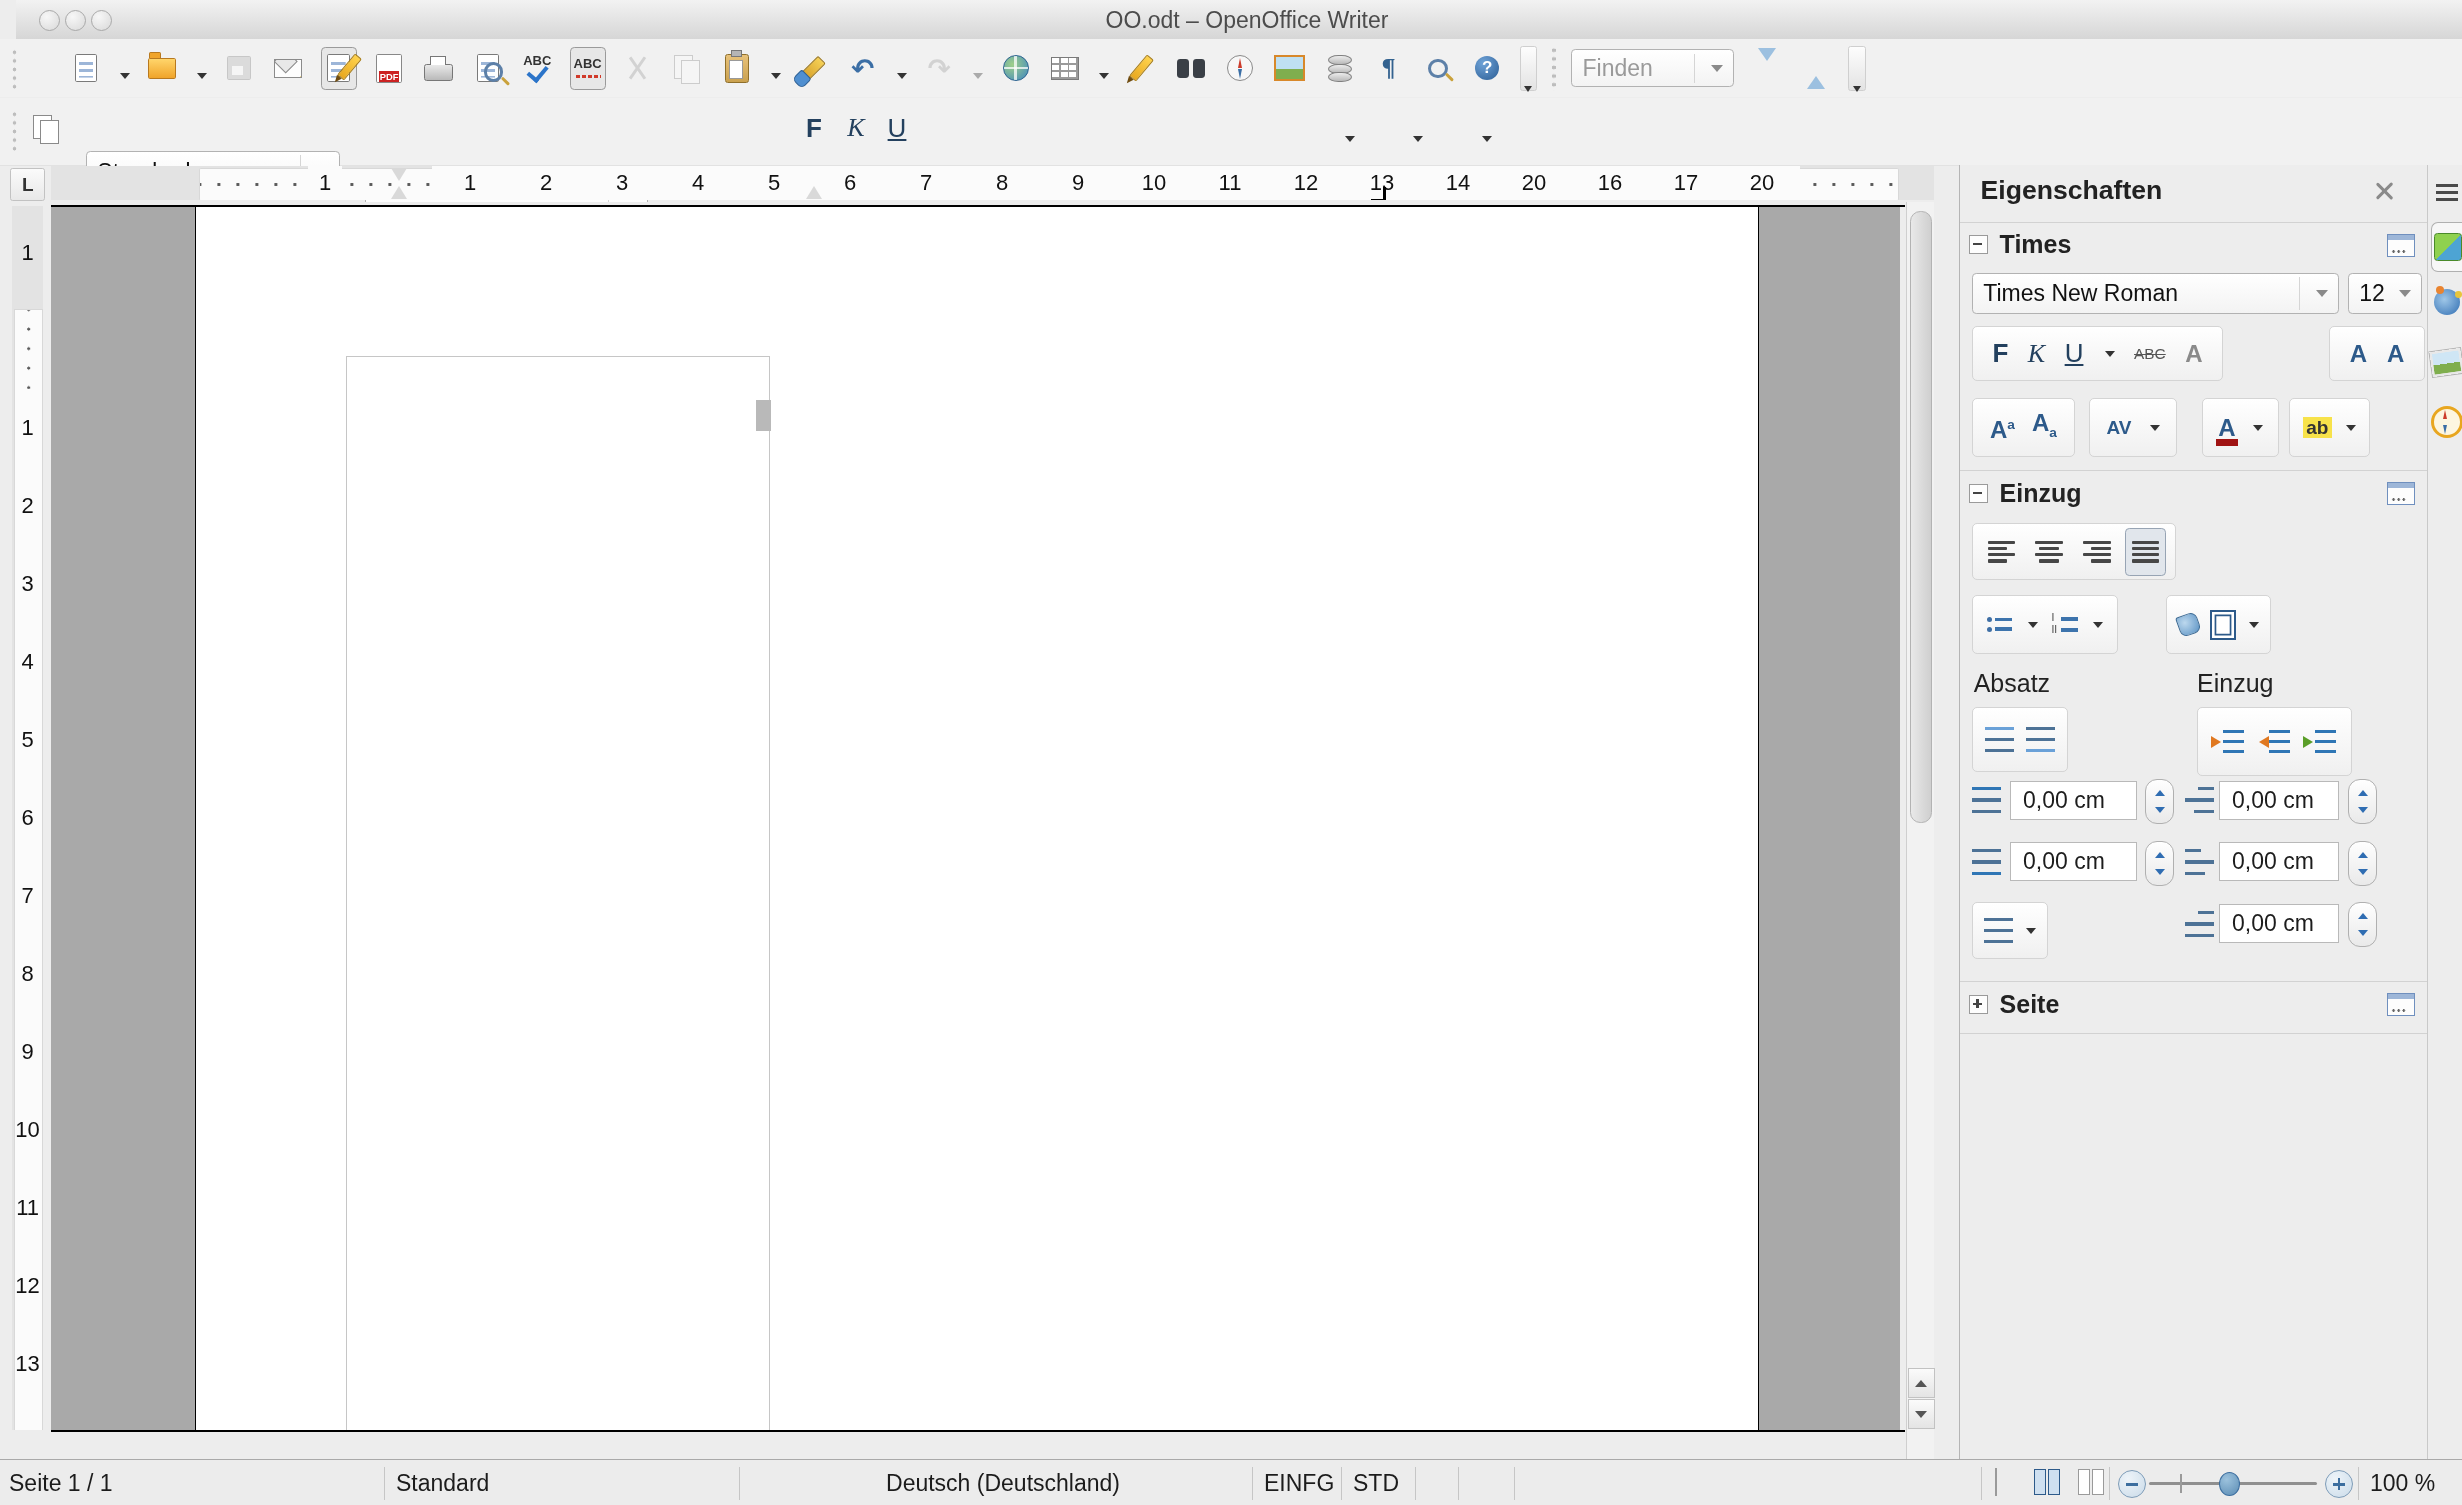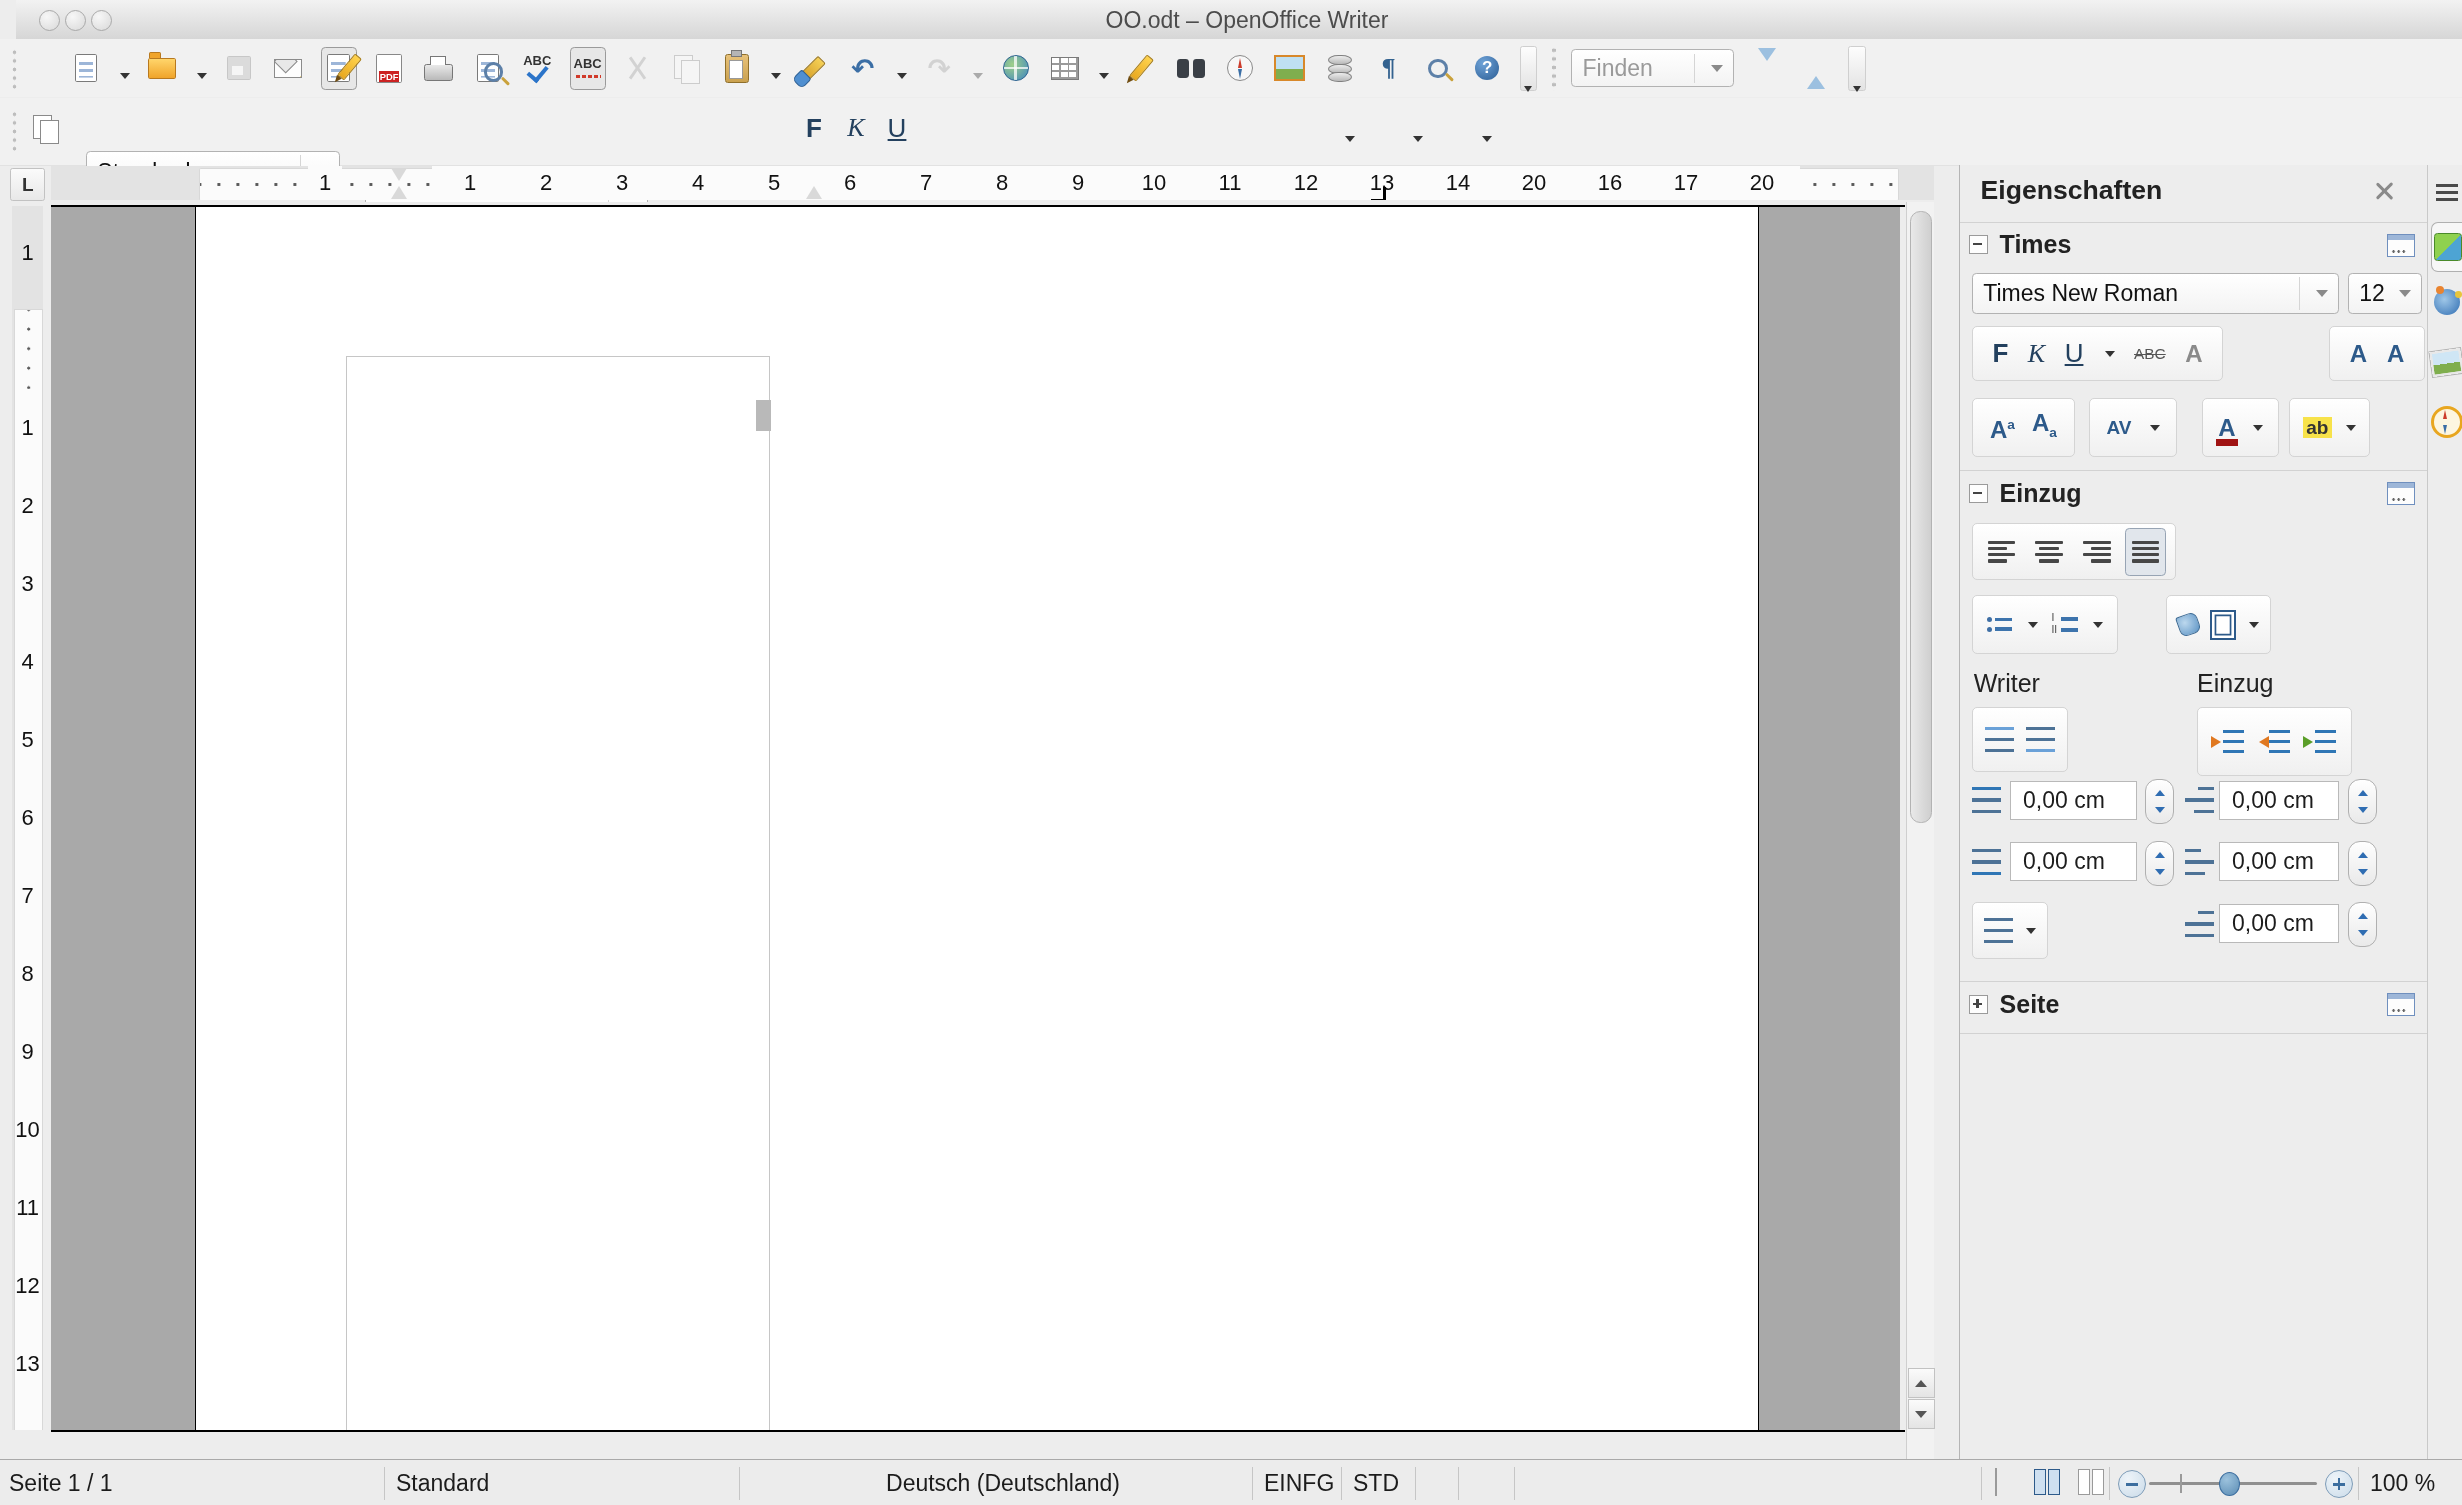--- a/index.html
+++ b/index.html
@@ -665,21 +665,21 @@
               <span class="ln"></span>
             </span>
           </span>
         <span class="dda"></span>
       </div>
       <div class="groupbox" style="left:206px;top:430px;width:103px;height:57px">
         <span class="bucket"></span>
         <span class="bsquare"></span>
         <span class="dda"></span>
       </div>
-      <div class="sb-label" style="left:13.7px;top:504px">Writer</div>
+      <div class="sb-label" style="left:13.7px;top:504px">Absatz</div>
       <div class="sb-label" style="left:237px;top:504px">Einzug</div>
       <div class="groupbox" style="left:12px;top:542px;width:94px;height:63px">
         <span class="sp-ic" style="position:static">
             <i style="background:#6aa1d8"></i>
             <i></i>
             <i></i>
           </span>
         <span class="sp-ic" style="position:static">
             <i></i>
             <i></i>

